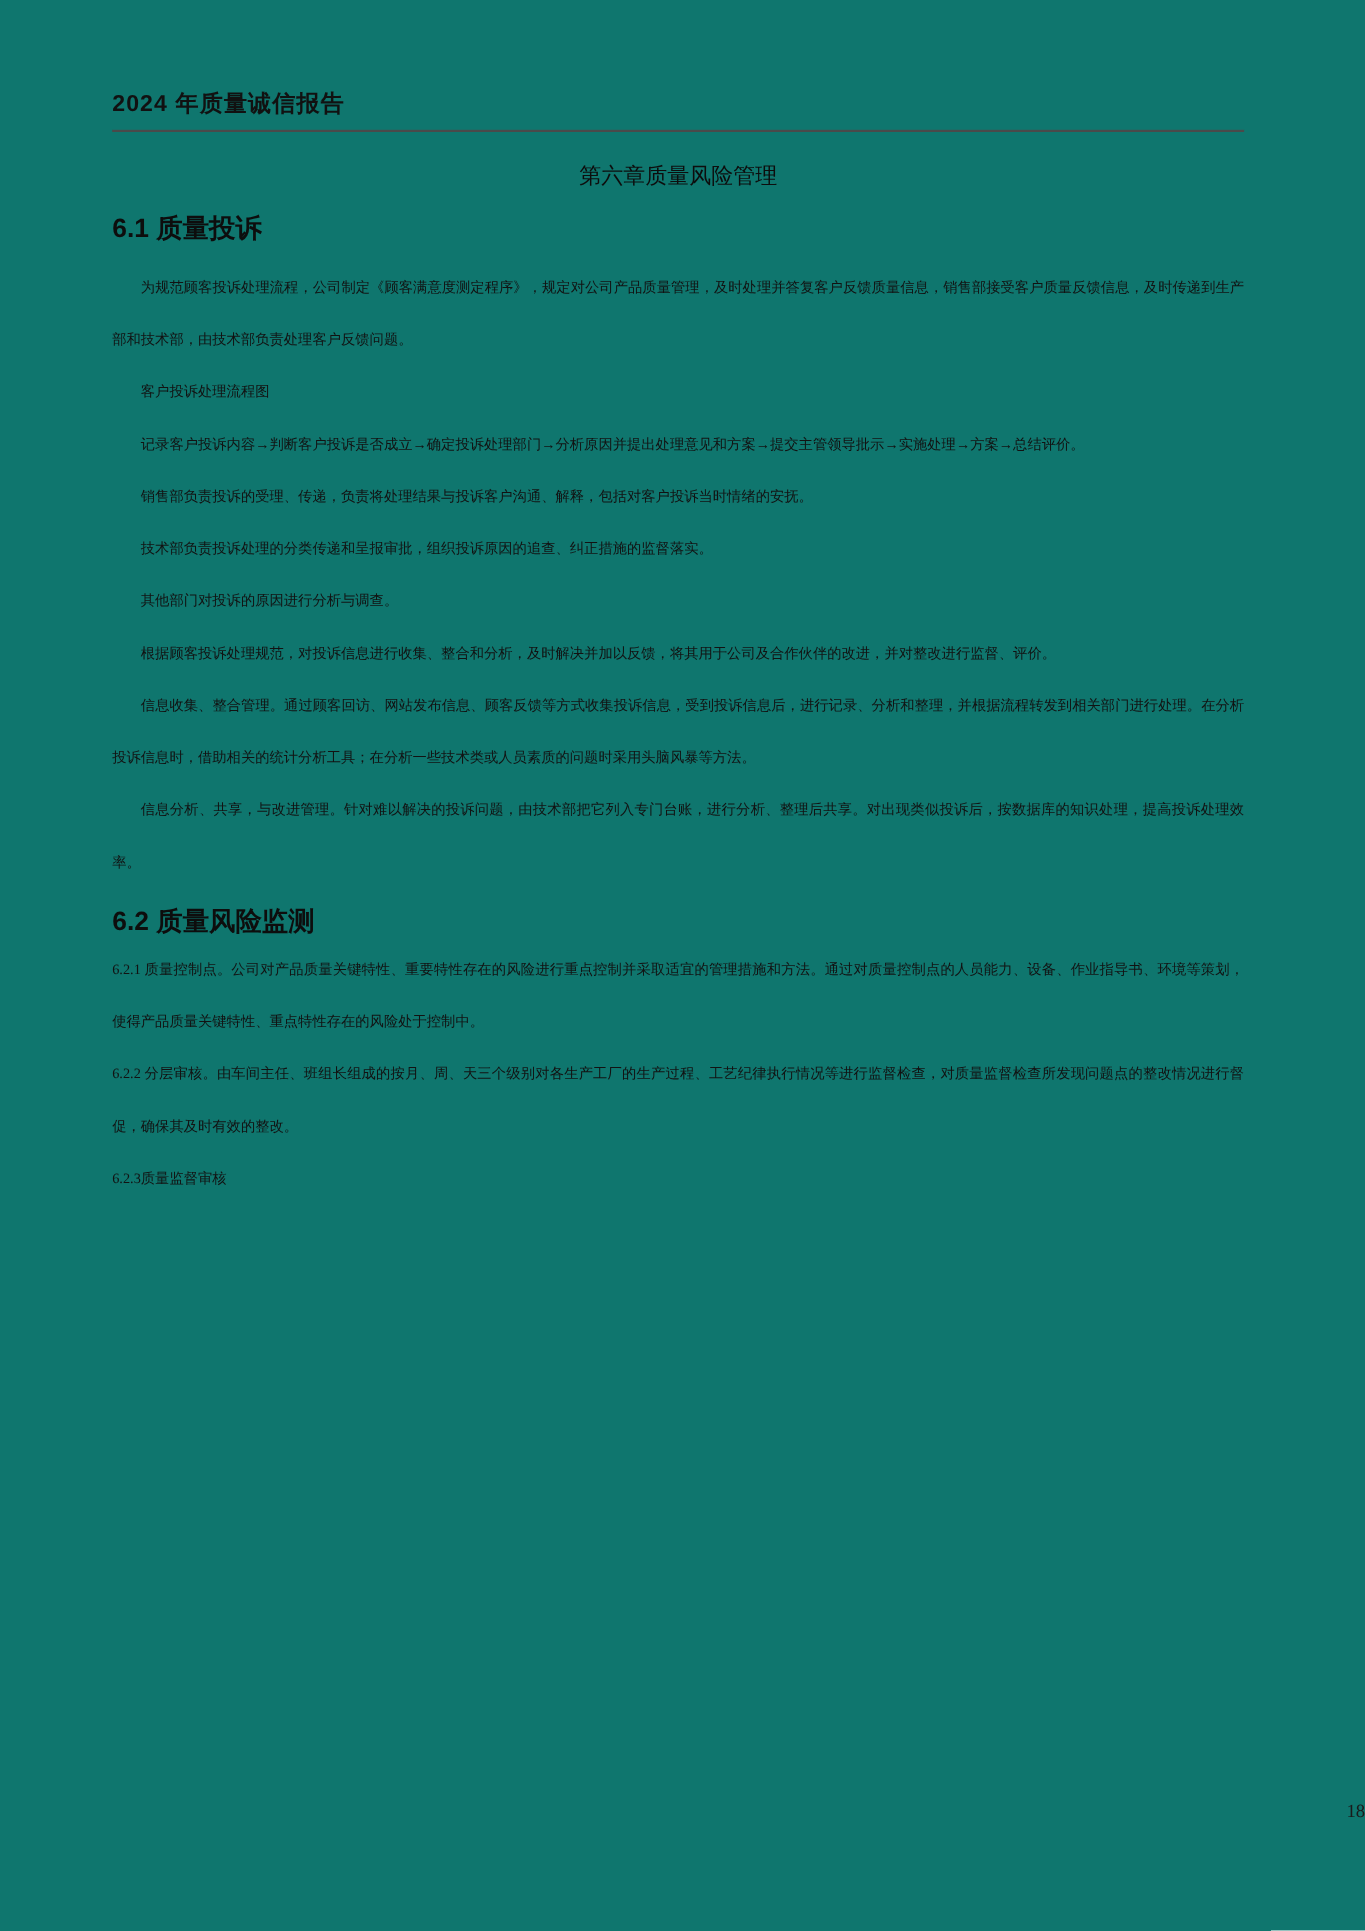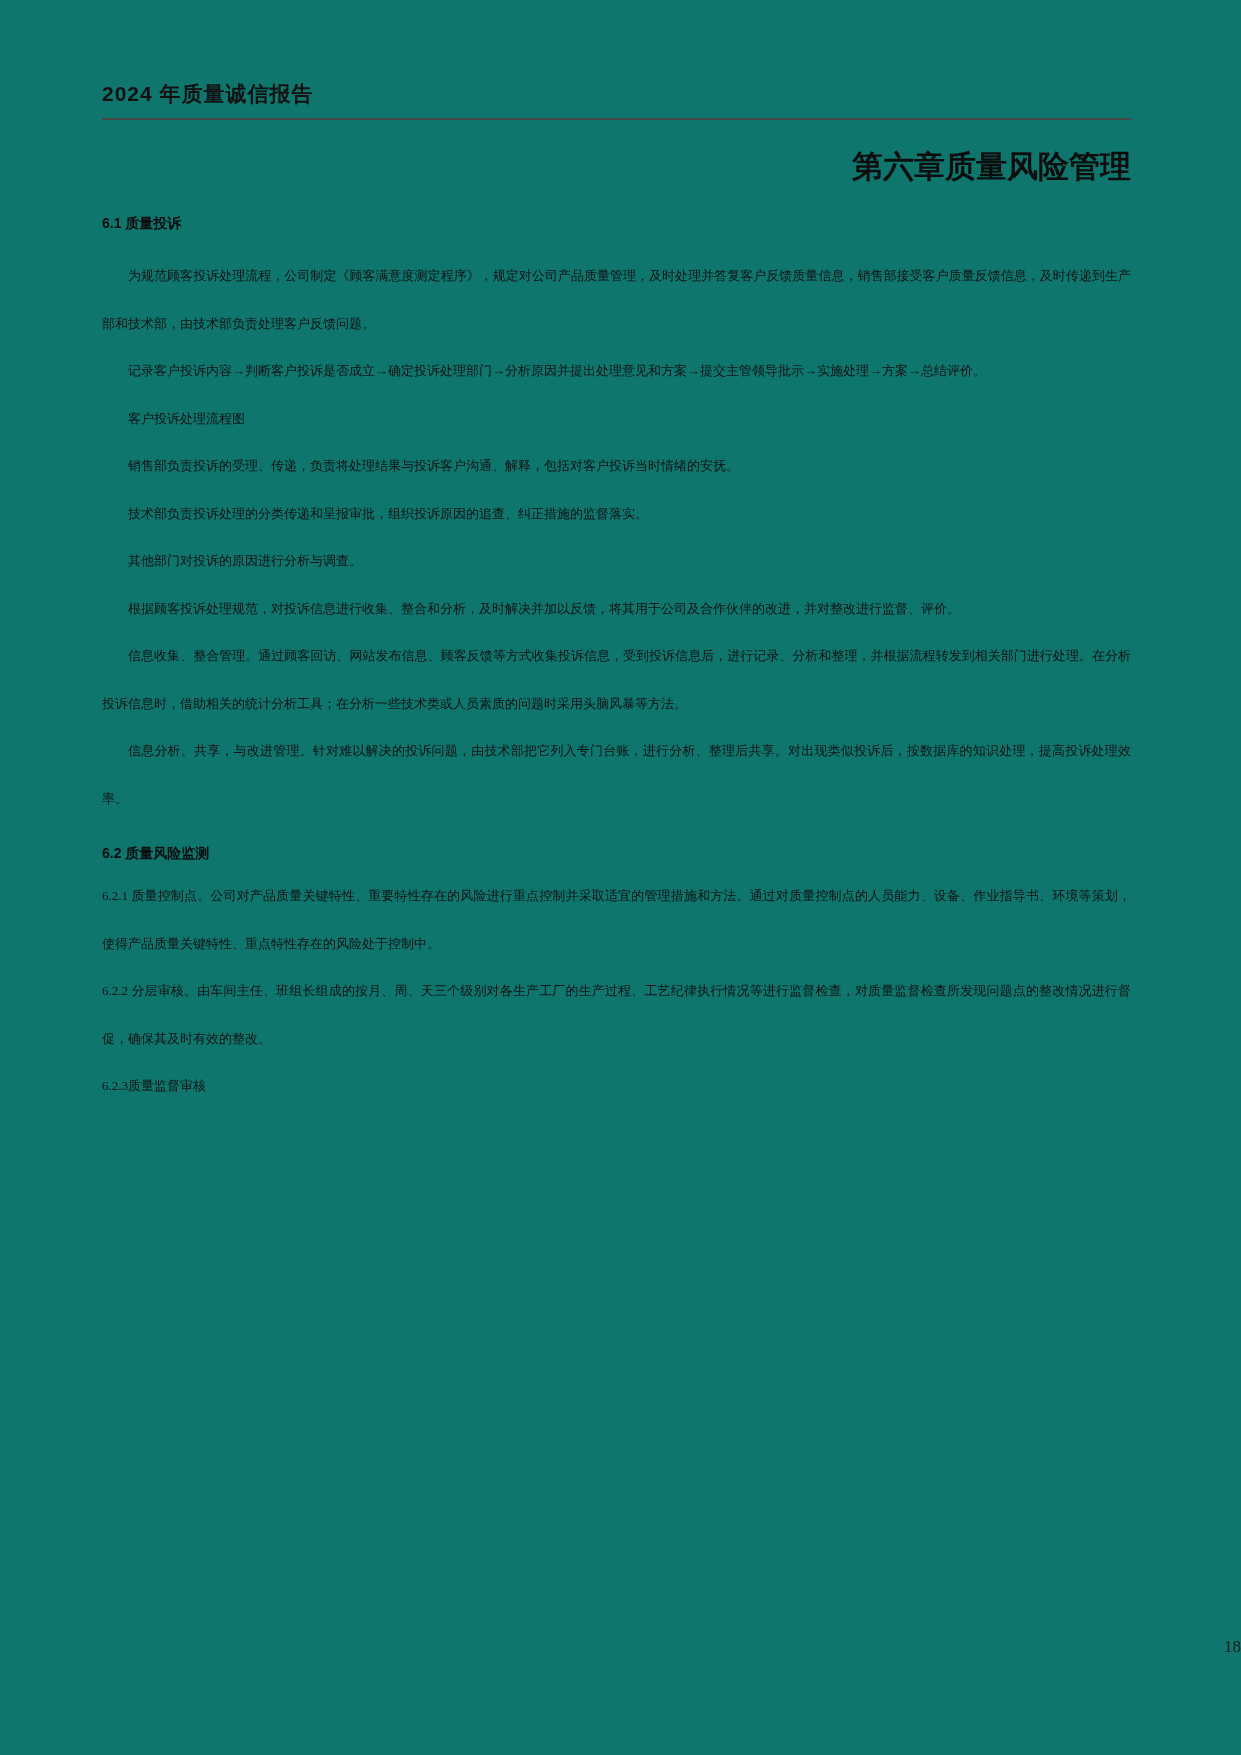--- a/index.html
+++ b/index.html
@@ -22,31 +22,31 @@
     font-family: "Liberation Sans", "DejaVu Sans", sans-serif;
     font-weight: bold;
     font-size: 21px;
     letter-spacing: 1px;
     color: #111111;
     padding-bottom: 10px;
     border-bottom: 2px solid #4a4a4a;
   }
   .chapter-title {
     margin: 26px 0 0 0;
-    text-align: right;
+    text-align: center;
     font-family: "Liberation Sans", "DejaVu Sans", sans-serif;
-    font-weight: bold;
-    font-size: 31px;
+    font-weight: normal;
+    font-size: 20px;
     color: #0d0d0d;
   }
   .section-heading {
     margin: 16px 0 0 0;
     font-family: "Liberation Sans", "DejaVu Sans", sans-serif;
     font-weight: bold;
-    font-size: 14px;
+    font-size: 24px;
     color: #0d0d0d;
     line-height: 38px;
   }
   .section-heading.second {
     margin-top: 12px;
   }
   .body-text p {
     margin: 0;
     font-size: 13px;
     line-height: 47.5px;
@@ -76,22 +76,22 @@
 <div class="page">
 
   <div class="doc-header">2024 年质量诚信报告</div>
 
   <h1 class="chapter-title">第六章质量风险管理</h1>
 
   <h2 class="section-heading">6.1 质量投诉</h2>
 
   <div class="body-text first-block">
     <p class="indent">为规范顾客投诉处理流程，公司制定《顾客满意度测定程序》，规定对公司产品质量管理，及时处理并答复客户反馈质量信息，销售部接受客户质量反馈信息，及时传递到生产部和技术部，由技术部负责处理客户反馈问题。</p>
+    <p class="indent">客户投诉处理流程图</p>
     <p class="indent">记录客户投诉内容→判断客户投诉是否成立→确定投诉处理部门→分析原因并提出处理意见和方案→提交主管领导批示→实施处理→方案→总结评价。</p>
-    <p class="indent">客户投诉处理流程图</p>
     <p class="indent">销售部负责投诉的受理、传递，负责将处理结果与投诉客户沟通、解释，包括对客户投诉当时情绪的安抚。</p>
     <p class="indent">技术部负责投诉处理的分类传递和呈报审批，组织投诉原因的追查、纠正措施的监督落实。</p>
     <p class="indent">其他部门对投诉的原因进行分析与调查。</p>
     <p class="indent">根据顾客投诉处理规范，对投诉信息进行收集、整合和分析，及时解决并加以反馈，将其用于公司及合作伙伴的改进，并对整改进行监督、评价。</p>
     <p class="indent">信息收集、整合管理。通过顾客回访、网站发布信息、顾客反馈等方式收集投诉信息，受到投诉信息后，进行记录、分析和整理，并根据流程转发到相关部门进行处理。在分析投诉信息时，借助相关的统计分析工具；在分析一些技术类或人员素质的问题时采用头脑风暴等方法。</p>
     <p class="indent">信息分析、共享，与改进管理。针对难以解决的投诉问题，由技术部把它列入专门台账，进行分析、整理后共享。对出现类似投诉后，按数据库的知识处理，提高投诉处理效率。</p>
   </div>
 
   <h2 class="section-heading second">6.2 质量风险监测</h2>
 

